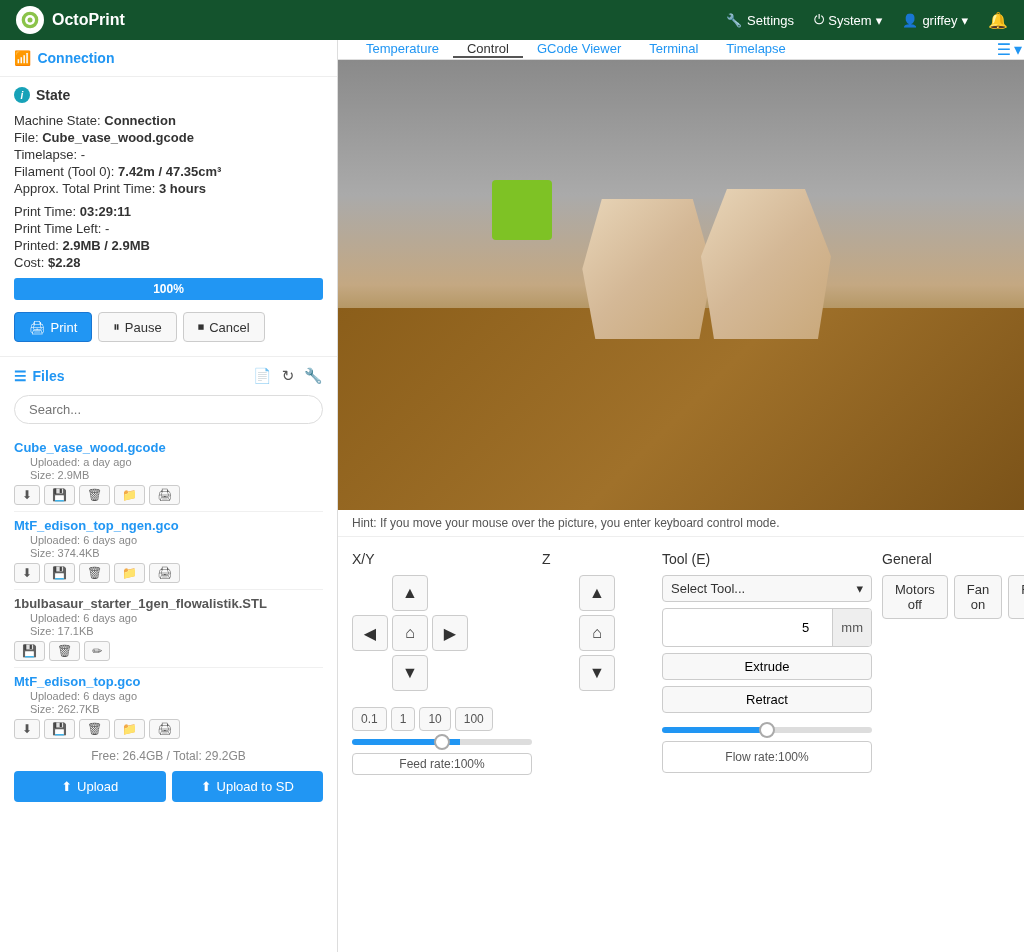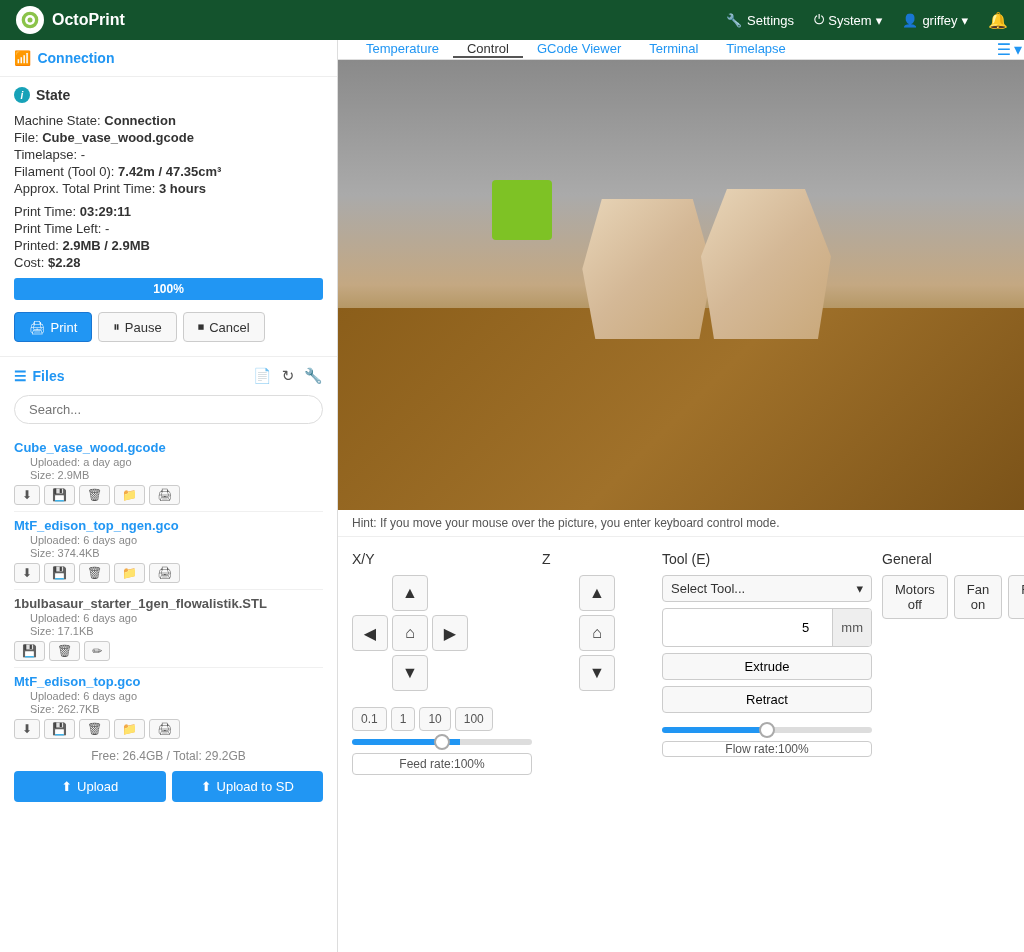--- a/index.html
+++ b/index.html
@@ -102,21 +102,21 @@
     .feed-label { font-size: 12px; color: #555; text-align: center; border: 1px solid #ccc; border-radius: 4px; padding: 3px 10px; cursor: pointer; }
 
     
     .tool-select { width: 100%; padding: 5px 8px; border: 1px solid #ccc; border-radius: 4px; background: #f8f8f8; font-size: 13px; cursor: pointer; margin-bottom: 6px; display: flex; align-items: center; justify-content: space-between; }
     .mm-input { width: 100%; display: flex; align-items: center; border: 1px solid #ccc; border-radius: 4px; overflow: hidden; margin-bottom: 6px; }
     .mm-input input { flex: 1; border: none; outline: none; padding: 5px 8px; font-size: 13px; width: 50px; text-align: right; }
     .mm-input .mm-label { padding: 11px 8px; background: #eee; border-left: 1px solid #ccc; font-size: 13px; color: #555; }
     .extrude-btn { width: 100%; padding: 5px; border: 1px solid #ccc; border-radius: 4px; background: #f8f8f8; cursor: pointer; font-size: 13px; margin-bottom: 6px; }
     .flow-slider { flex: 1; -webkit-appearance: none; height: 6px; border-radius: 3px; background: linear-gradient(to right, #2196F3 0%, #2196F3 50%, #ddd 50%); cursor: pointer; }
     .flow-slider::-webkit-slider-thumb { -webkit-appearance: none; width: 16px; height: 16px; border-radius: 50%; background: #fff; border: 2px solid #aaa; cursor: pointer; }
-    .flow-label { font-size: 12px; color: #555; text-align: center; border: 1px solid #ccc; border-radius: 4px; padding: 0 10px; cursor: pointer; }
+    .flow-label { font-size: 12px; color: #555; text-align: center; border: 1px solid #ccc; border-radius: 4px; padding: 8px 10px; cursor: pointer; }
 
     
     .general-btns { display: flex; flex-direction: row; gap: 6px; }
     .general-btn { padding: 6px 12px; border: 1px solid #ccc; border-radius: 4px; background: #f8f8f8; cursor: pointer; font-size: 13px; color: #333; }
 
     .col-group { display: flex; flex-direction: column; }
   </style>
 </head>
 <body>
 

